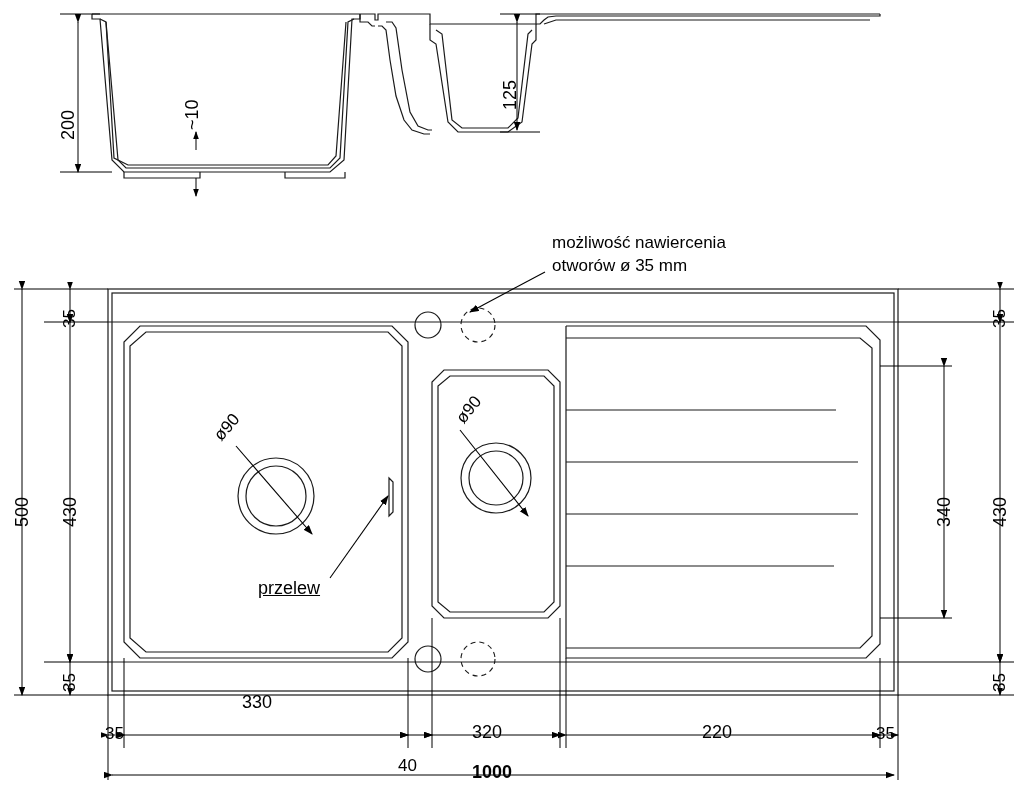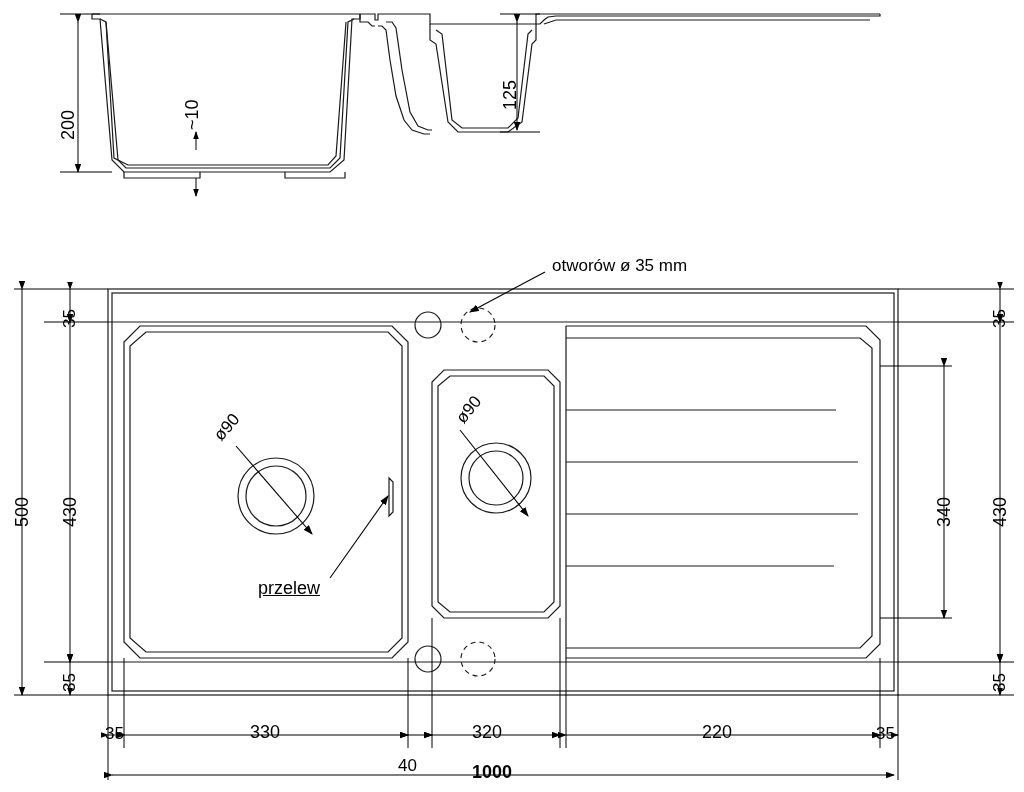--- a/index.html
+++ b/index.html
@@ -180,39 +180,40 @@
       <line x1="112" y1="775" x2="894" y2="775" marker-start="url(#ar)" marker-end="url(#ar)"></line>
     </g>
   </svg>
 
   <div class="lbl s18 vert" style="left:58px; top:78px; height:62px;">200</div>
 
   <div class="lbl s18 vert" style="left:182px; top:78px; height:52px;">~10</div>
 
   <div class="lbl s18 vert" style="left:500px; top:48px; height:62px;">125</div>
 
+  <div class="lbl s17" style="left:552px; top:233px;">możliwość nawiercenia</div>
   <div class="lbl s17" style="left:552px; top:256px;text-align:center;">otworów ø 35 mm</div>
 
   <div class="lbl s17 rot" style="left:210px; top:432px; transform:rotate(-49deg);">ø90</div>
   <div class="lbl s17 rot" style="left:452px; top:415px; transform:rotate(-51deg);">ø90</div>
 
   <div class="lbl s18 underline" style="left:258px; top:578px;">przelew</div>
 
   <div class="lbl s17 vert" style="left:60px; top:296px; height:32px;">35</div>
   <div class="lbl s18 vert" style="left:60px; top:455px; height:72px;">430</div>
   <div class="lbl s17 vert" style="left:60px; top:660px; height:32px;">35</div>
   <div class="lbl s18 vert" style="left:12px; top:455px; height:72px;">500</div>
 
   <div class="lbl s17 vert" style="left:990px; top:296px; height:32px;">35</div>
   <div class="lbl s18 vert" style="left:990px; top:455px; height:72px;">430</div>
   <div class="lbl s17 vert" style="left:990px; top:660px; height:32px;">35</div>
   <div class="lbl s18 vert" style="left:934px; top:455px; height:72px;">340</div>
 
   <div class="lbl s17" style="left:105px; top:724px;">35</div>
-  <div class="lbl s18" style="left:242px; top:722px;margin-left:8px;">330</div>
+  <div class="lbl s18" style="left:242px; top:692px;">330</div>
   <div class="lbl s17" style="left:398px; top:724px;margin-top:32px;">40</div>
   <div class="lbl s18" style="left:472px; top:722px;">320</div>
   <div class="lbl s18" style="left:702px; top:722px;">220</div>
   <div class="lbl s17" style="left:876px; top:724px;">35</div>
 
   <div class="lbl s18" style="left:472px; top:762px; font-weight:bold;">1000</div>
 
 </div>
 
 </body></html>

